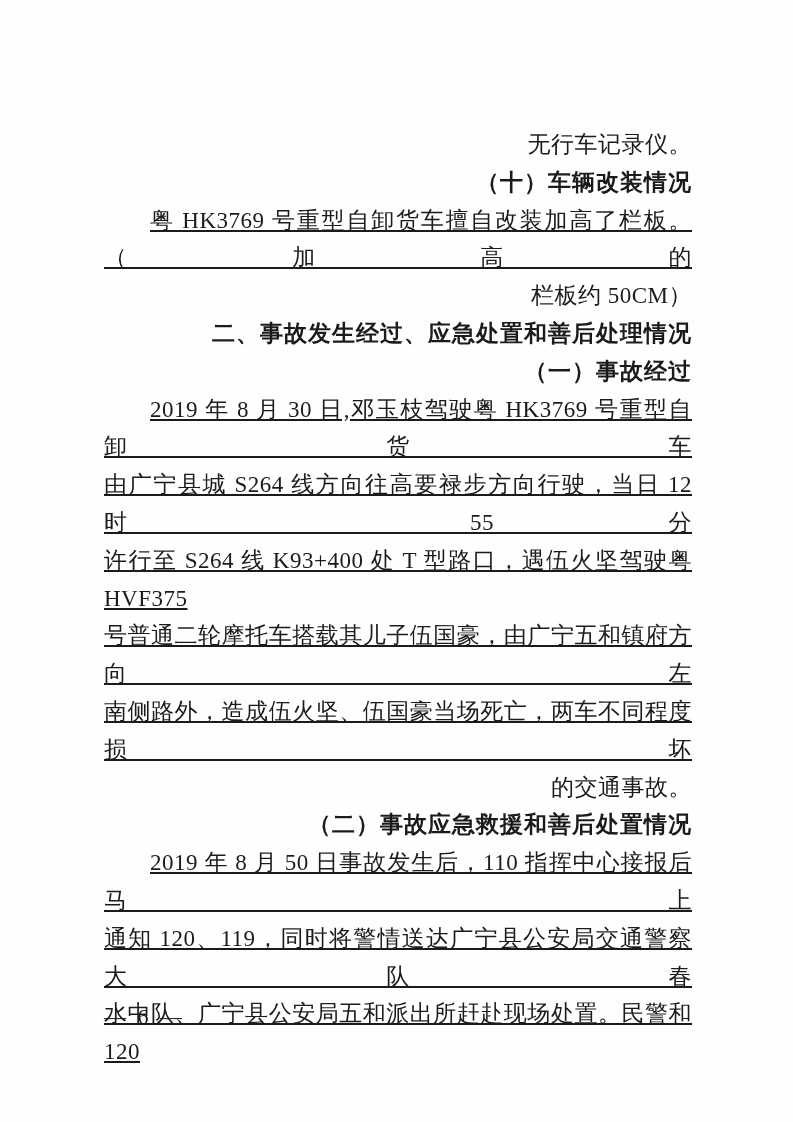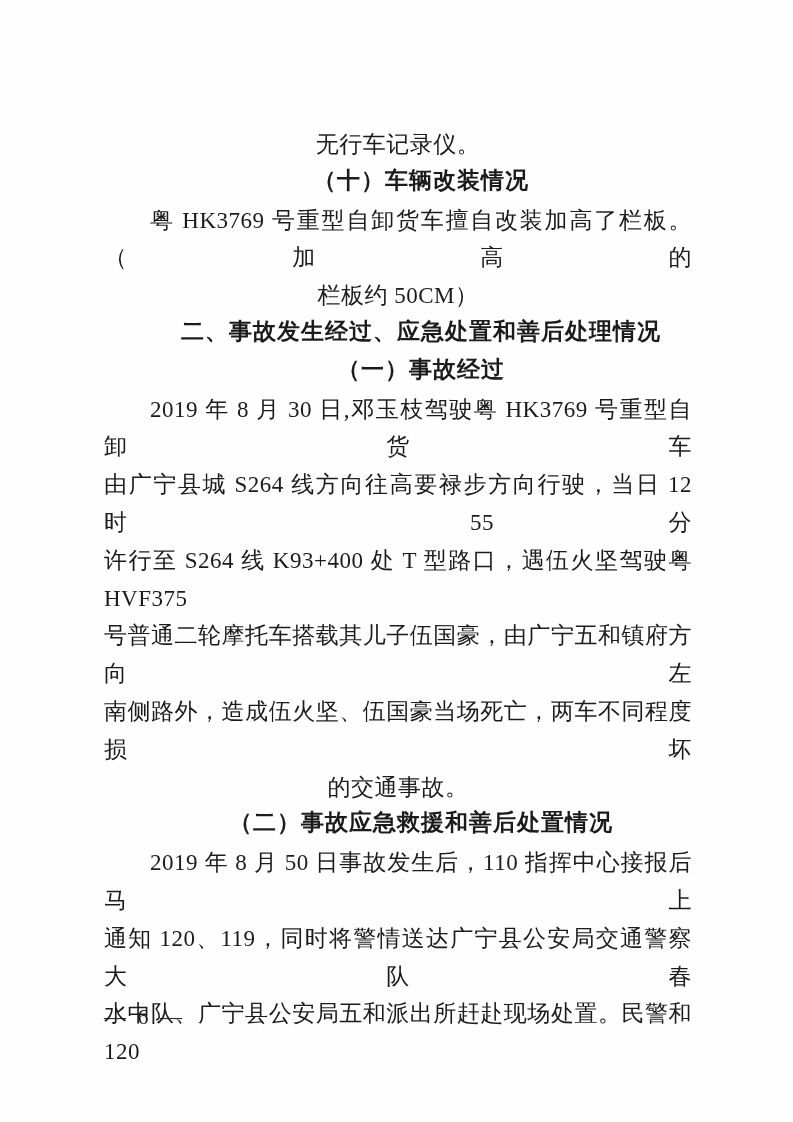--- a/index.html
+++ b/index.html
@@ -21,32 +21,33 @@
     position: absolute;
     left: 104px;
     top: 126px;
     width: 588px;
     font-size: 23px;
     line-height: 37.8px;
     letter-spacing: 0.5px;
   }
   .line {
     min-height: 37.8px;
-    text-align: center;
+    text-align: right;
   }
   .fill {
     text-align: justify;
     text-align-last: justify;
+    text-decoration: underline;
   }
   .indent {
     text-indent: 2em;
   }
   .heading {
     font-weight: 700;
-    font-family: Liberation Mono, monospace;
+    font-family: Liberation Serif, serif;
     letter-spacing: 1px;
   }
   .page-number {
     position: absolute;
     left: 104px;
     top: 1004px;
     font-size: 22px;
     letter-spacing: 3px;
     font-family: "Liberation Serif", "DejaVu Serif", serif;
   }

